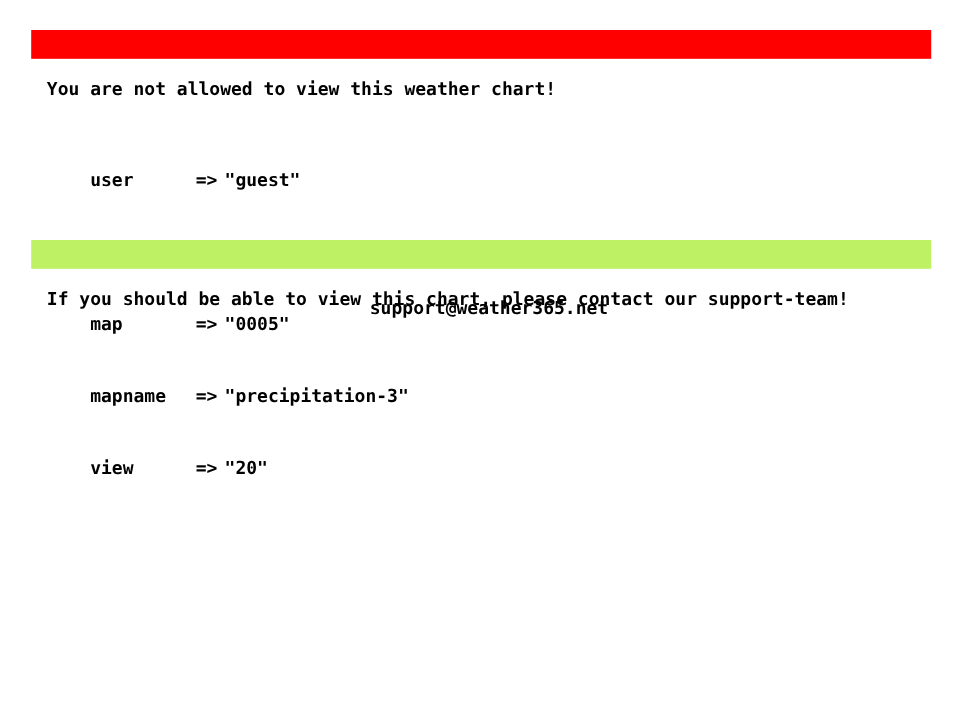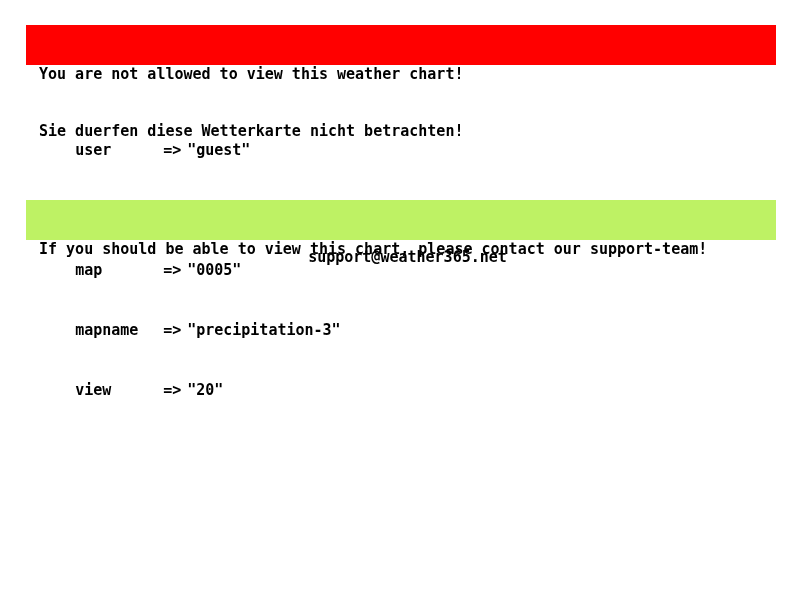--- a/index.html
+++ b/index.html
@@ -10,21 +10,21 @@
     font-size: 15px;
     font-weight: bold;
     color: #000000;
     position: relative;
     overflow: hidden;
   }
   .banner {
     position: absolute;
     left: 26px;
     width: 750px;
-    height: 40px;
+    height: 24px;
     padding: 2px 0 0 13px;
     line-height: 19px;
     white-space: pre;
   }
   .banner.error   { top: 25px;  background: #ff0000; }
   .banner.support { top: 200px; background: #bef264; }
   .params {
     position: absolute;
     left: 39px;
     top: 80px;
@@ -44,21 +44,20 @@
     justify-content: center;
     white-space: pre;
   }
   .email-link { color: #000000; text-decoration: none; cursor: pointer; }
 </style>
 </head>
 <body>
 
 <div class="banner error">
   <div>You are not allowed to view this weather chart!</div>
-  <div>Sie duerfen diese Wetterkarte nicht betrachten!</div>
 </div>
 
 <div class="params">
   <div class="param-row">
     <span class="param-key">user</span><span class="param-arrow">=&gt;</span><span class="param-value">"guest"</span>
   </div>
   <div class="param-row">
     <span class="param-key">component</span><span class="param-arrow">=&gt;</span><span class="param-value">"Weather Maps"</span>
   </div>
   <div class="param-row">

